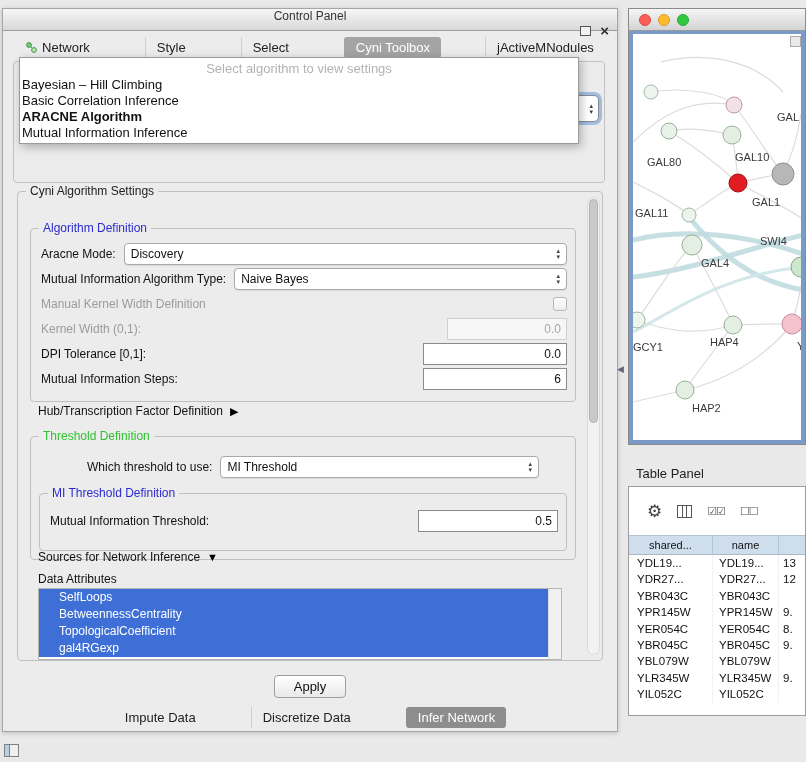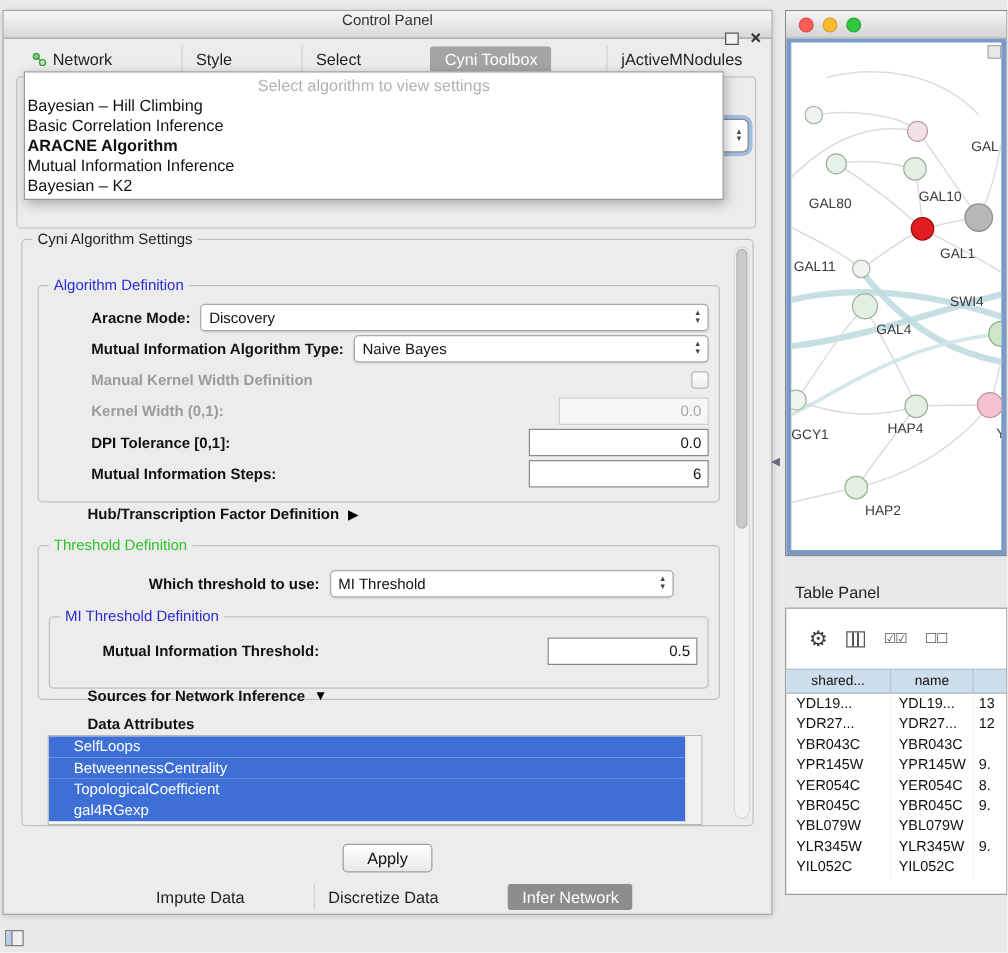--- a/index.html
+++ b/index.html
@@ -43,31 +43,31 @@
   .group-title{position:absolute;top:-8px;left:8px;background:#ececec;padding:0 4px;font-size:12px;color:#222;white-space:nowrap;}
   .group-title.blue{color:#2b2bd0;}
   .group-title.green{color:#2ec22e;}
 
   .v-scrollbar{position:absolute;right:2px;top:5px;bottom:5px;width:13px;background:#f2f2f2;border:1px solid #dadada;border-radius:7px;box-sizing:border-box;}
   .v-scrollbar .thumb{position:absolute;left:1px;right:1px;top:1px;height:222px;background:#c9c9c9;border:1px solid #b2b2b2;border-radius:6px;}
 
   .algo-group{position:absolute;left:12px;top:36px;width:546px;border:1px solid #c0c0c0;border-radius:4px;
               padding:14px 8px 8px 10px;box-sizing:border-box;}
   .frow{display:flex;align-items:center;height:22px;margin-bottom:3px;font-size:12px;}
-  .lbl{font-weight:bold;color:#111;white-space:nowrap;margin-left:32px;}
+  .lbl{font-weight:normal;color:#111;white-space:nowrap;}
   .frow.disabled .lbl{color:#9b9b9b;}
   .combo{flex:1;margin-left:8px;height:22px;background:#fff;border:1px solid #a9a9a9;border-radius:4px;display:flex;
          align-items:center;padding:0 6px;box-sizing:border-box;font-size:12px;color:#111;
          box-shadow:inset 0 1px 0 rgba(255,255,255,.9),0 1px 1px rgba(0,0,0,.08);}
   .combo .val{flex:1;}
   .checkbox{width:12px;height:12px;border:1px solid #b8b8b8;border-radius:3px;background:linear-gradient(#fdfdfd,#ededed);margin-left:auto;}
   .tinput{height:22px;border:1px solid #8a8a8a;background:#fff;font-size:12px;display:flex;align-items:center;
           justify-content:flex-end;padding:0 5px;box-sizing:border-box;margin-left:auto;color:#111;}
   .tinput.disabled{border-color:#cfcfcf;background:#f6f6f6;color:#a8a8a8;}
-  .w120{width:120px;} .w144{width:144px;} .w140{width:120px;}
+  .w120{width:120px;} .w144{width:144px;} .w140{width:140px;}
 
   .hub-row{position:absolute;left:20px;top:212px;display:flex;align-items:center;gap:7px;font-size:12px;}
   .tri{font-size:11px;color:#000;}
 
   .threshold-group{position:absolute;left:12px;top:244px;width:546px;height:124px;border:1px solid #c0c0c0;border-radius:4px;box-sizing:border-box;}
   .which-row{position:absolute;left:56px;right:36px;top:18px;display:flex;align-items:center;height:24px;font-size:12px;}
   .mi-group{position:absolute;left:8px;top:56px;width:528px;height:58px;border:1px solid #c0c0c0;border-radius:4px;box-sizing:border-box;}
   .mi-row{position:absolute;left:10px;right:8px;top:16px;display:flex;align-items:center;height:22px;font-size:12px;}
 
   .sources-row{position:absolute;left:20px;top:358px;display:flex;align-items:center;gap:7px;font-size:12px;}
@@ -163,21 +163,20 @@
         </span>
     </div>
 
     <div class="dropdown-popup">
       <div class="dd-placeholder">Select algorithm to view settings</div>
       <div id="dd-items">
           <div class="dd-item">Bayesian – Hill Climbing</div>
           <div class="dd-item">Basic Correlation Inference</div>
           <div class="dd-item selected">ARACNE Algorithm</div>
           <div class="dd-item">Mutual Information Inference</div>
-          <div class="dd-item">Bayesian – K2</div>
         </div>
     </div>
 
     <div class="settings-group">
       <span class="group-title">Cyni Algorithm Settings</span>
 
       <div class="algo-group">
         <span class="group-title blue">Algorithm Definition</span>
 
         <div class="frow">

